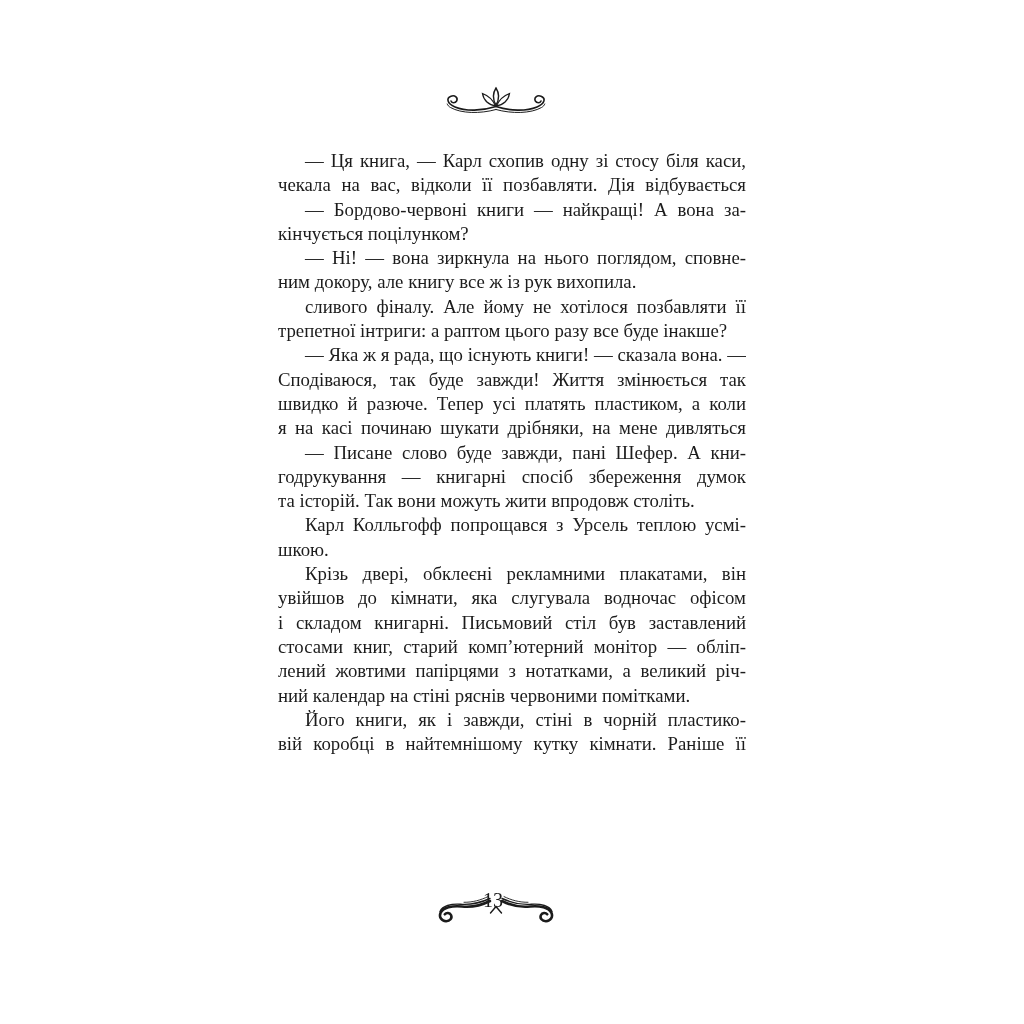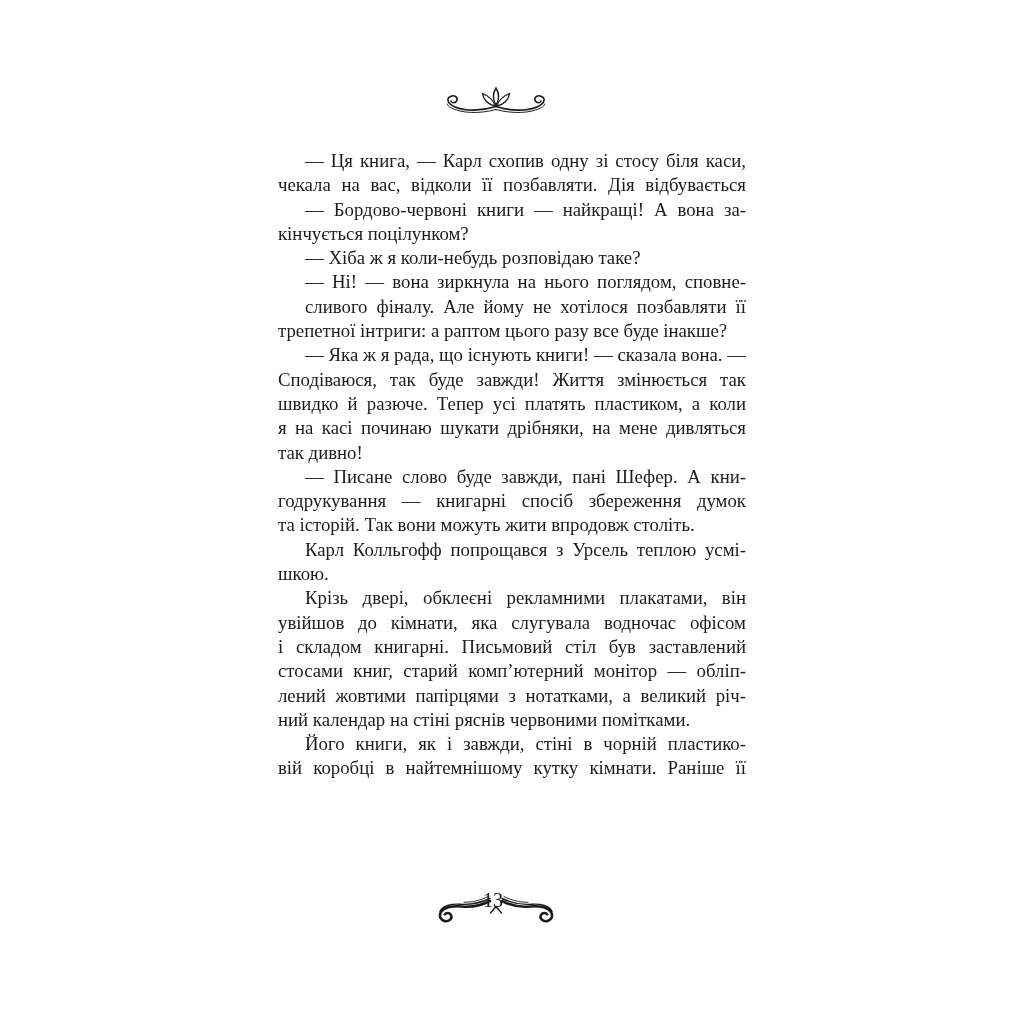--- a/index.html
+++ b/index.html
@@ -77,35 +77,32 @@
   <div class="text-block">
       <div class="para">
         <div class="line">— Ця книга, — Карл схопив одну зі стосу біля каси, —</div>
         <div class="line">чекала на вас, відколи її позбавляти. Дія відбувається</div>
       </div>
       <div class="para">
         <div class="line">— Бордово-червоні книги — найкращі! А вона за-</div>
         <div class="line plast">кінчується поцілунком?</div>
       </div>
       <div class="para">
-        <div class="line plast">— Хіба ж я коли-небудь розповідаю таке?</div>
-      </div>
-      <div class="para">
         <div class="line">— Ні! — вона зиркнула на нього поглядом, сповне-</div>
+        <div class="line plast">ним докору, але книгу все ж із рук вихопила.</div>
       </div>
       <div class="para">
         <div class="line">сливого фіналу. Але йому не хотілося позбавляти її такої</div>
         <div class="line plast">трепетної інтриги: а раптом цього разу все буде інакше?</div>
       </div>
       <div class="para">
         <div class="line">— Яка ж я рада, що існують книги! — сказала вона. —</div>
         <div class="line">Сподіваюся, так буде завжди! Життя змінюється так</div>
         <div class="line">швидко й разюче. Тепер усі платять пластиком, а коли</div>
         <div class="line">я на касі починаю шукати дрібняки, на мене дивляться</div>
-        <div class="line plast">так дивно!</div>
       </div>
       <div class="para">
         <div class="line">— Писане слово буде завжди, пані Шефер. А кни-</div>
         <div class="line">годрукування — книгарні спосіб збереження думок</div>
         <div class="line plast">та історій. Так вони можуть жити впродовж століть.</div>
       </div>
       <div class="para">
         <div class="line">Карл Колльгофф попрощався з Урсель теплою усмі-</div>
         <div class="line plast">шкою.</div>
       </div>

